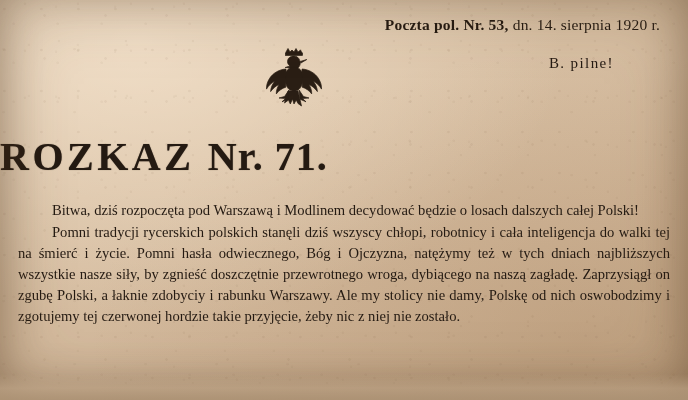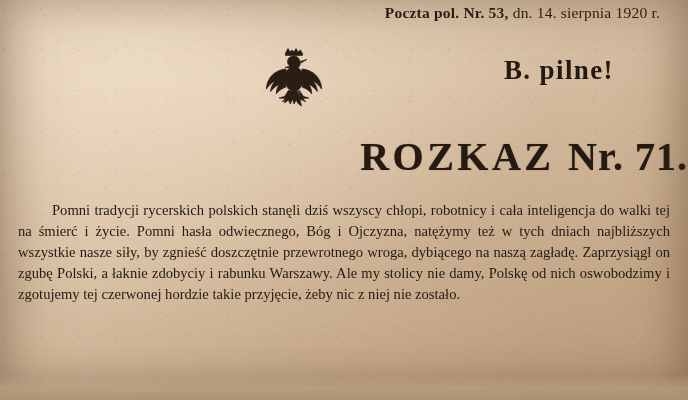--- a/index.html
+++ b/index.html
@@ -43,21 +43,21 @@
   }
   #vignette {
     position: absolute;
     inset: 0;
     pointer-events: none;
     box-shadow: inset 0 0 70px rgba(90,60,30,0.35), inset 0 -14px 40px rgba(70,45,25,0.30);
   }
   
   .header-line {
     position: absolute;
-    top: 4px;
+    top: 16px;
     right: 28px;
     font-size: 15.5px;
     letter-spacing: 0.2px;
     white-space: nowrap;
   }
   .header-line .strong {
     font-weight: bold;
   }
   
   .eagle {
@@ -65,31 +65,31 @@
     top: 42px;
     left: 258px;
     width: 72px;
     height: 74px;
   }
   
   .urgent {
     position: absolute;
     top: 55px;
     right: 74px;
-    font-size: 27px;
-    font-weight: bold;
+    font-size: 15px;
+    font-weight: normal;
     letter-spacing: 1.4px;
   }
   
   .title {
     position: absolute;
     top: 133px;
     left: 0;
     width: 688px;
-    text-align: right;
+    text-align: left;
     font-size: 40px;
     font-weight: bold;
     letter-spacing: 3.5px;
     text-shadow: 0 0 1px rgba(35,25,15,0.5);
   }
   .title .num {
     letter-spacing: 1px;
   }
   
   .body {
@@ -156,19 +156,20 @@
   </div>
 
   <div class="urgent">B. pilne!</div>
 
   <div class="title">
     <span>ROZKAZ</span>
     <span class="num">Nr. 71.</span>
   </div>
 
   <div class="body">
+    <p>Bitwa, dziś rozpoczęta pod Warszawą i Modlinem decydować będzie o losach dalszych całej Polski!</p>
     <p><span>Pomni tradycji rycerskich polskich stanęli dziś wszyscy chłopi, robotnicy i cała inteligencja do walki tej na śmierć i życie. Pomni hasła odwiecznego, </span><b>Bóg i Ojczyzna</b><span>, natężymy też w tych dniach najbliższych wszystkie nasze siły, by zgnieść doszczętnie przewrotnego wroga, dybiącego na naszą zagładę. Zaprzysiągł on zgubę Polski, a łaknie zdobyciy i rabunku Warszawy. Ale my stolicy nie damy, Polskę od nich oswobodzimy i zgotujemy tej czerwonej hordzie takie przyjęcie, żeby nic z niej nie zostało.</span></p>
   </div>
 
   <div id="grain"></div>
   <div id="vignette"></div>
   <div id="cutoff"></div>
 </div>
 
 </body></html>

